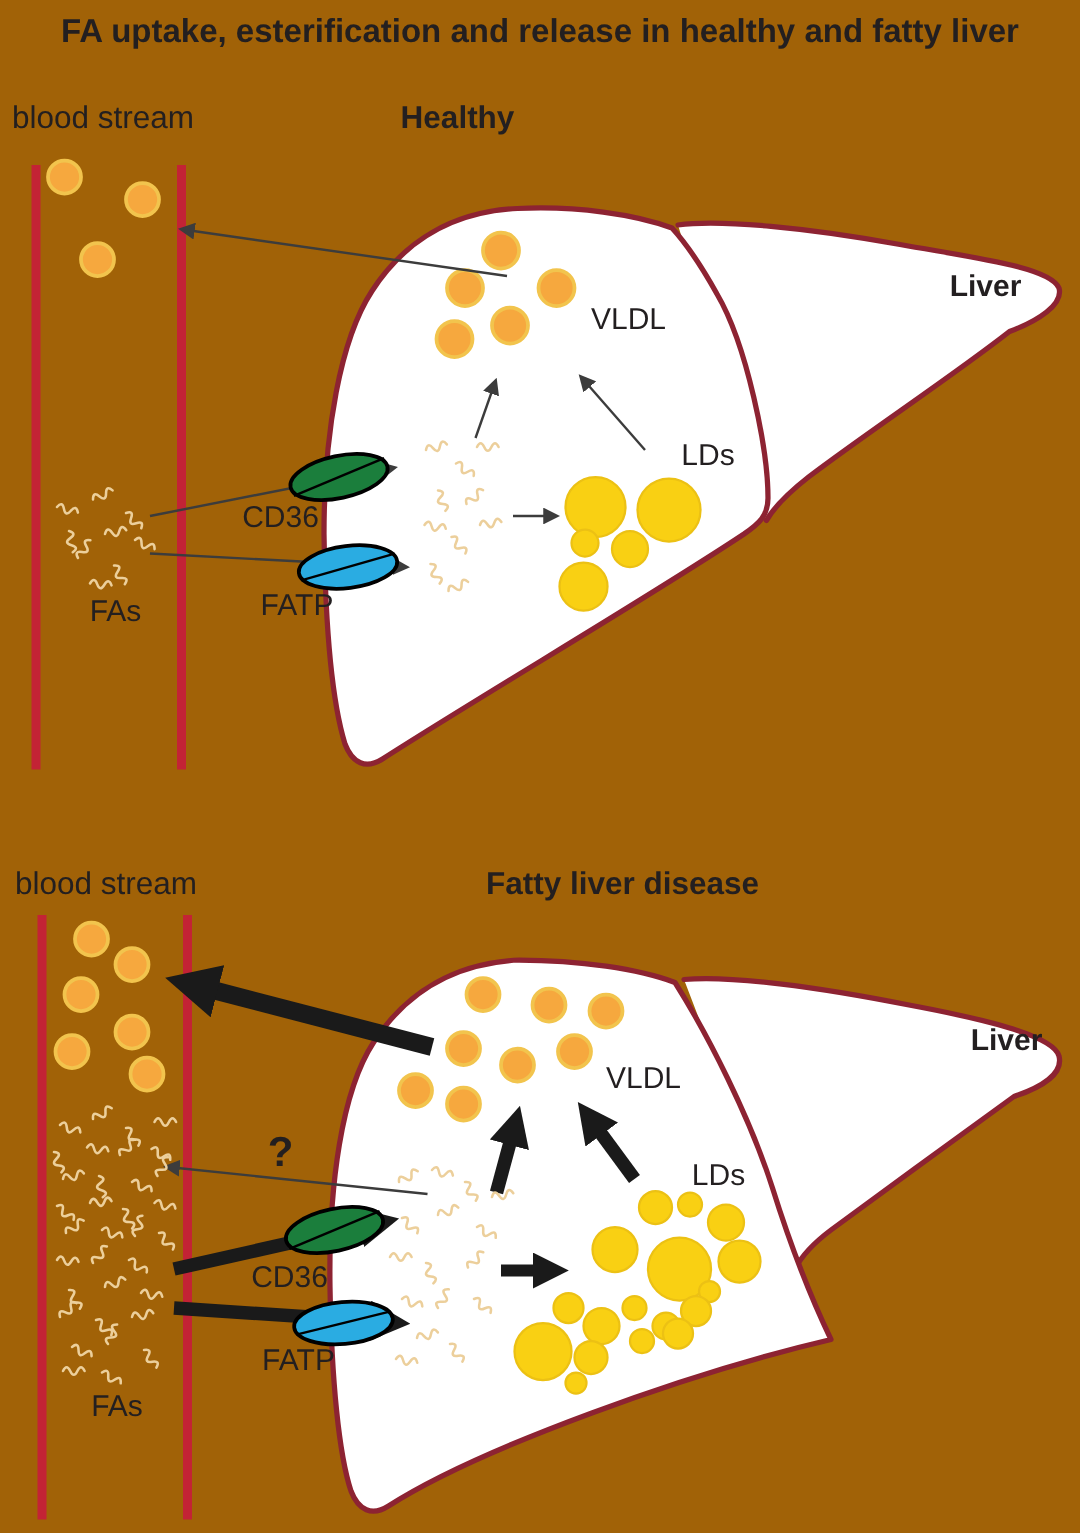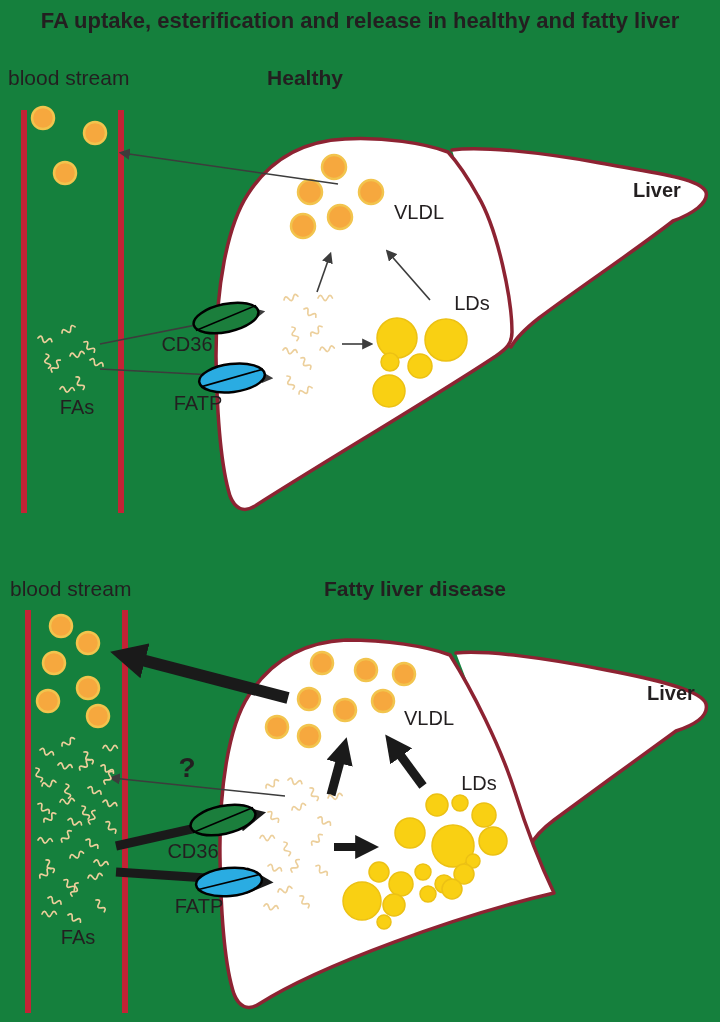--- a/index.html
+++ b/index.html
@@ -1,16 +1,16 @@
 <!DOCTYPE html>
 <html><head>
 <meta charset="utf-8">
 <style>
   html,body{margin:0;padding:0;background:#ffffff;}
-  .figure{position:relative;width:720px;height:1022px;background:#15803d;overflow:hidden;}
+  .figure{position:relative;width:720px;height:1022px;background:#a16207;overflow:hidden;}
   svg{display:block;}
   text{font-family:"Liberation Sans","DejaVu Sans",sans-serif;fill:#231f20;}
   .t-title{font-size:22px;font-weight:bold;text-anchor:middle;}
   .t-panel{font-size:21px;font-weight:bold;text-anchor:middle;}
   .t-left{font-size:21px;text-anchor:start;}
   .t-label{font-size:20px;text-anchor:middle;}
   .t-liver{font-size:20px;font-weight:bold;text-anchor:middle;}
   .t-q{font-size:28px;font-weight:bold;text-anchor:middle;}
   .liver{fill:#ffffff;stroke-width:3.5;stroke-linejoin:round;stroke-linecap:round;}
   .vessel line{stroke-width:6;stroke-linecap:butt;}

